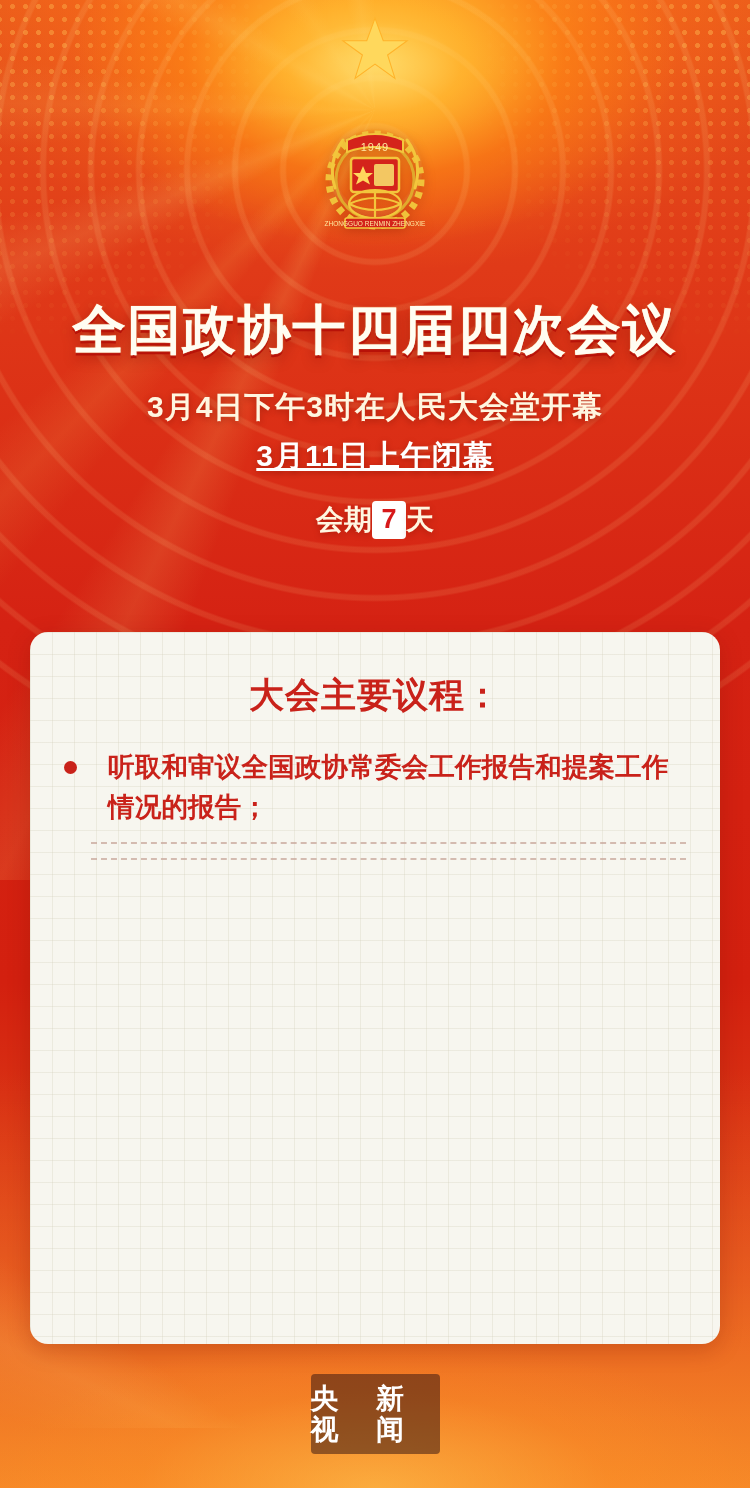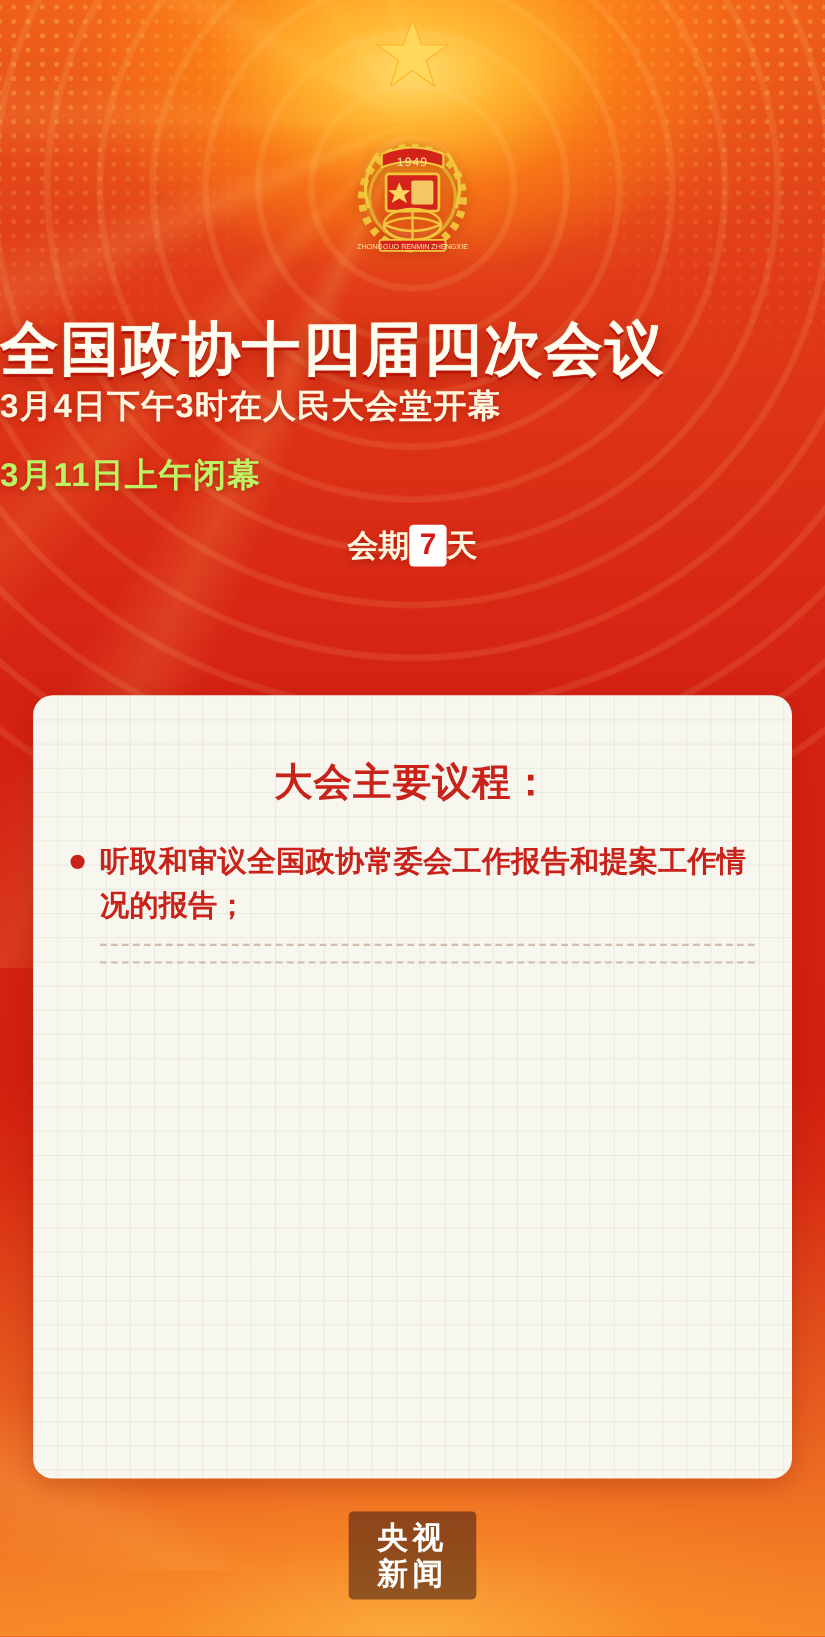--- a/index.html
+++ b/index.html
@@ -140,48 +140,51 @@
     transform: translateX(-50%);
     width: 300px; height: 150px;
     background: radial-gradient(ellipse at 50% 45%, rgba(255,225,130,0.55) 0%, rgba(255,180,60,0.20) 40%, rgba(255,150,40,0) 72%);
     z-index: 2;
   }
 
   
   .title-block {
     position: absolute;
     left: 0; right: 0;
-    top: 288px;
+    top: 300px;
+    text-align: center;
     z-index: 4;
   }
   .main-title {
     font-size: 53px;
     line-height: 1.15;
     font-weight: bold;
     color: #fffdf2;
     letter-spacing: 2px;
     text-shadow:
       0 0 1px #ffe9a8,
       0 3px 0 #b81208,
       0 5px 14px rgba(110,10,0,0.45);
   }
   .sub-line1 {
+    margin-top: 26px;
     font-size: 30px;
     font-weight: bold;
     color: #fff6e0;
     letter-spacing: 1px;
     text-shadow: 0 2px 6px rgba(120,15,0,0.45);
   }
   .sub-line2 {
-    margin-top: 22px;
+    margin-top: 8px;
     font-size: 30px;
     font-weight: bold;
-    color: #bef264;
+    color: #ffffff;
     letter-spacing: 1px;
     text-shadow: 0 2px 6px rgba(120,15,0,0.45);
+    text-decoration: underline;
   }
   .duration {
     margin-top: 24px;
     display: flex;
     align-items: center;
     justify-content: center;
     gap: 0;
     font-size: 28px;
     font-weight: bold;
     color: #fff6e0;
@@ -220,36 +223,35 @@
     inset: 0;
     background-image:
       linear-gradient(rgba(200,196,170,0.35) 1px, rgba(0,0,0,0) 1px),
       linear-gradient(90deg, rgba(200,196,170,0.35) 1px, rgba(0,0,0,0) 1px);
     background-size: 22px 22px;
     opacity: 0.7;
   }
   .card-inner {
     position: relative;
     padding: 40px 34px 0 34px;
-    margin-top: 16px;
   }
   .card-title {
     text-align: center;
     font-size: 35px;
     font-weight: bold;
     color: #c9221a;
     letter-spacing: 1px;
   }
   .agenda-list {
     margin-top: 28px;
   }
   .agenda-item {
     display: flex;
     align-items: flex-start;
-    gap: 14px;
+    gap: 31px;
   }
   .bullet {
     flex: 0 0 auto;
     width: 13px;
     height: 13px;
     border-radius: 50%;
     background: #c9221a;
     margin-top: 14px;
   }
   .agenda-text {
@@ -269,26 +271,26 @@
   
   .footer {
     position: absolute;
     left: 0; right: 0;
     bottom: 34px;
     display: flex;
     justify-content: center;
     z-index: 6;
   }
   .cctv-logo {
-    width: 116px;
+    width: 129px;
     height: 80px;
     background: rgba(60,25,18,0.55);
     border-radius: 4px;
     display: flex;
-    flex-direction: column;
+    flex-direction: row;
     align-items: center;
     justify-content: center;
     gap: 2px;
     color: #ffffff;
   }
   .cctv-logo .l1, .cctv-logo .l2 {
     font-size: 28px;
     font-weight: bold;
     letter-spacing: 4px;
     line-height: 1.12;

